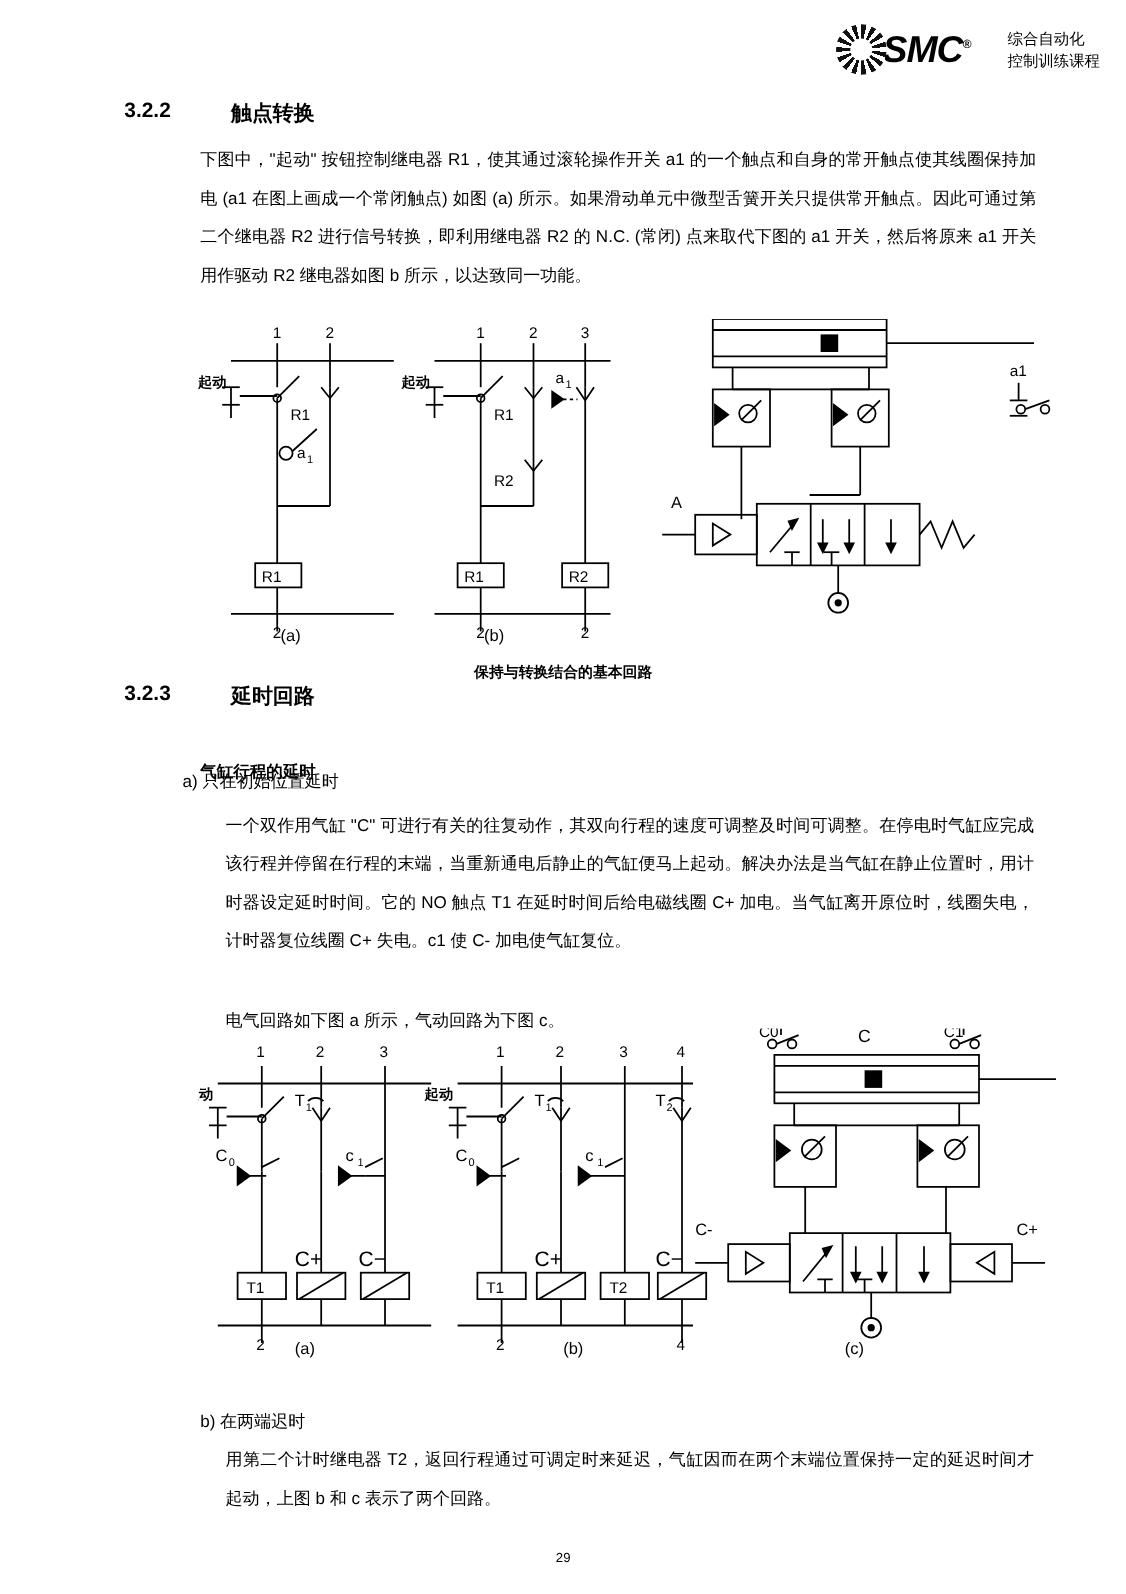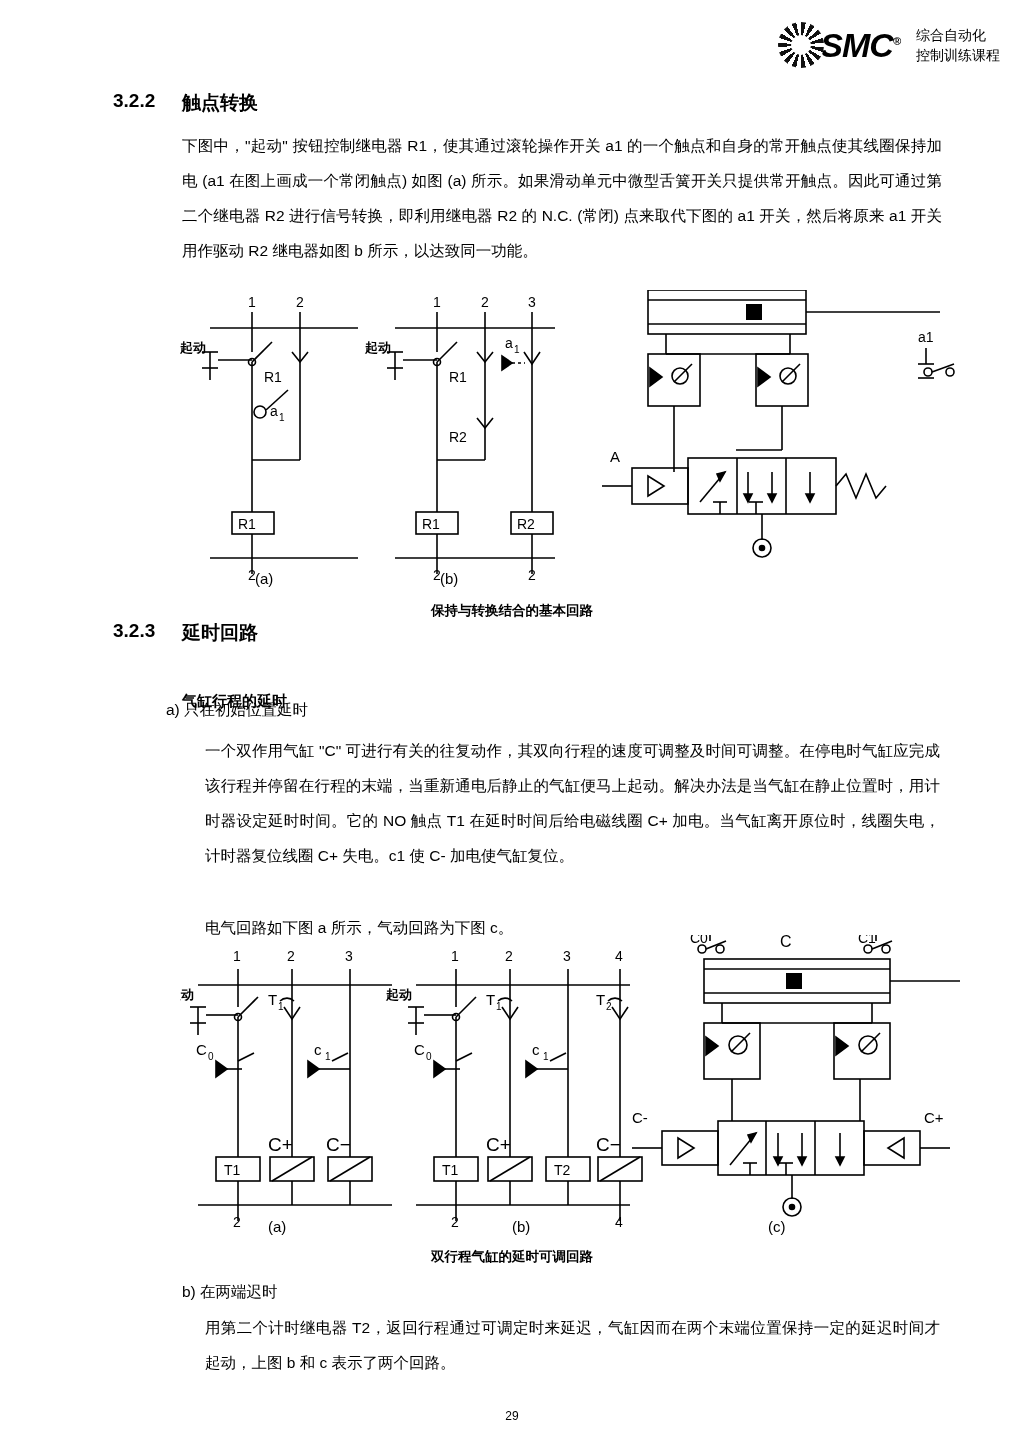--- a/index.html
+++ b/index.html
@@ -13,24 +13,24 @@
   
   .header{position:absolute;top:22px;right:24px;display:flex;align-items:center;gap:10px;}
   .logo-wrap{display:flex;align-items:center;}
   .logo-swirl{width:46px;height:46px;border-radius:50%;
     background:
       repeating-conic-gradient(from 0deg,#111 0deg 12deg,#fff 12deg 24deg);
     position:relative;}
   .logo-swirl:after{content:"";position:absolute;inset:13px;border-radius:50%;background:#fff;}
   .logo-text{font-size:34px;font-weight:bold;font-style:italic;letter-spacing:-1px;margin-left:-4px;}
   .logo-reg{font-size:11px;vertical-align:super;}
-  .header-cn{font-size:14px;line-height:1.45;margin-left:6px;}
+  .header-cn{font-size:14px;line-height:1.45;margin-left:24px;}
 
   
-  .sec-head{position:absolute;font-size:19px;font-weight:bold;}
+  .sec-head{position:absolute;font-size:19px;font-weight:bold;margin-left:28px;}
   .sec-num{position:absolute;font-size:19px;font-weight:bold;}
   .para{position:absolute;font-size:15.5px;line-height:35px;text-align:justify;}
   .sub-bold{position:absolute;font-size:15px;font-weight:bold;}
   .pg{position:absolute;bottom:26px;left:0;width:100%;text-align:center;font-size:12px;}
   svg{display:block;}
   .figwrap{position:absolute;}
 </style>
 </head>
 <body>
 
@@ -422,19 +422,18 @@
         <text x="678" y="8" font-size="14">C1</text>
         <text x="452" y="188" font-size="15">C-</text>
         <text x="744" y="188" font-size="15">C+</text>
       </g>
     </svg>
   </div>
 
   <div style="position:absolute;left:268px;top:1218px;font-size:15px;">(a)</div>
   <div style="position:absolute;left:512px;top:1218px;font-size:15px;">(b)</div>
   <div style="position:absolute;left:768px;top:1218px;font-size:15px;">(c)</div>
-  <div style="position:absolute;left:0;top:1248px;width:1024px;text-align:center;font-size:13.5px;font-weight:bold;">双行程气缸的延时可调回路</div>
 
   <div style="position:absolute;left:182px;top:1282px;font-size:15.5px;">b) 在两端迟时</div>
   <div class="para" style="left:205px;top:1310px;width:735px;">用第二个计时继电器 T2，返回行程通过可调定时来延迟，气缸因而在两个末端位置保持一定的延迟时间才起动，上图 b 和 c 表示了两个回路。</div>
 
   <div class="pg">29</div>
 </div>
 
 </body></html>

